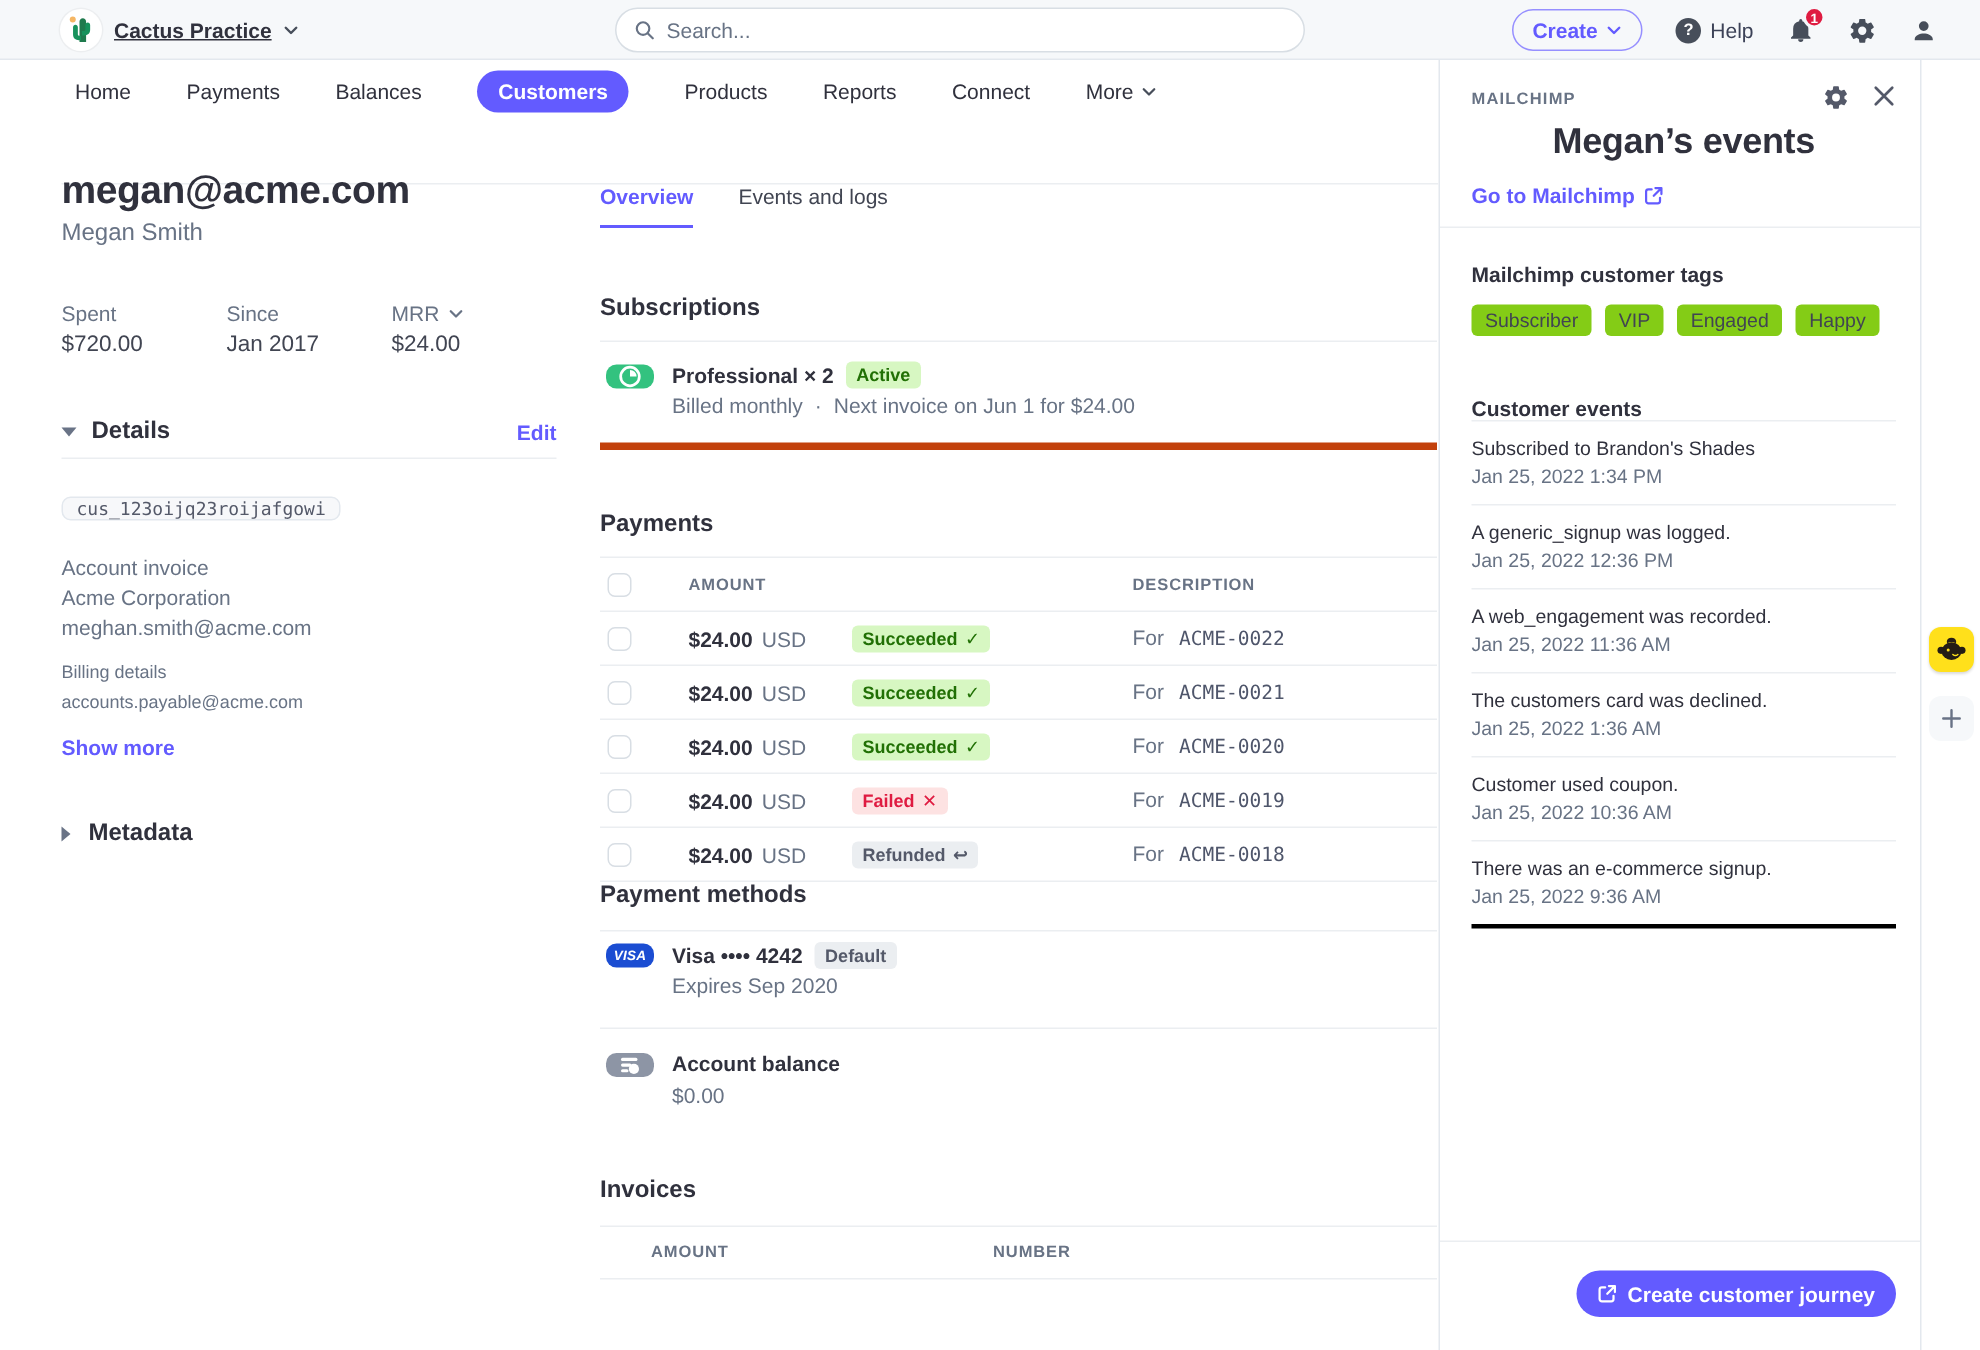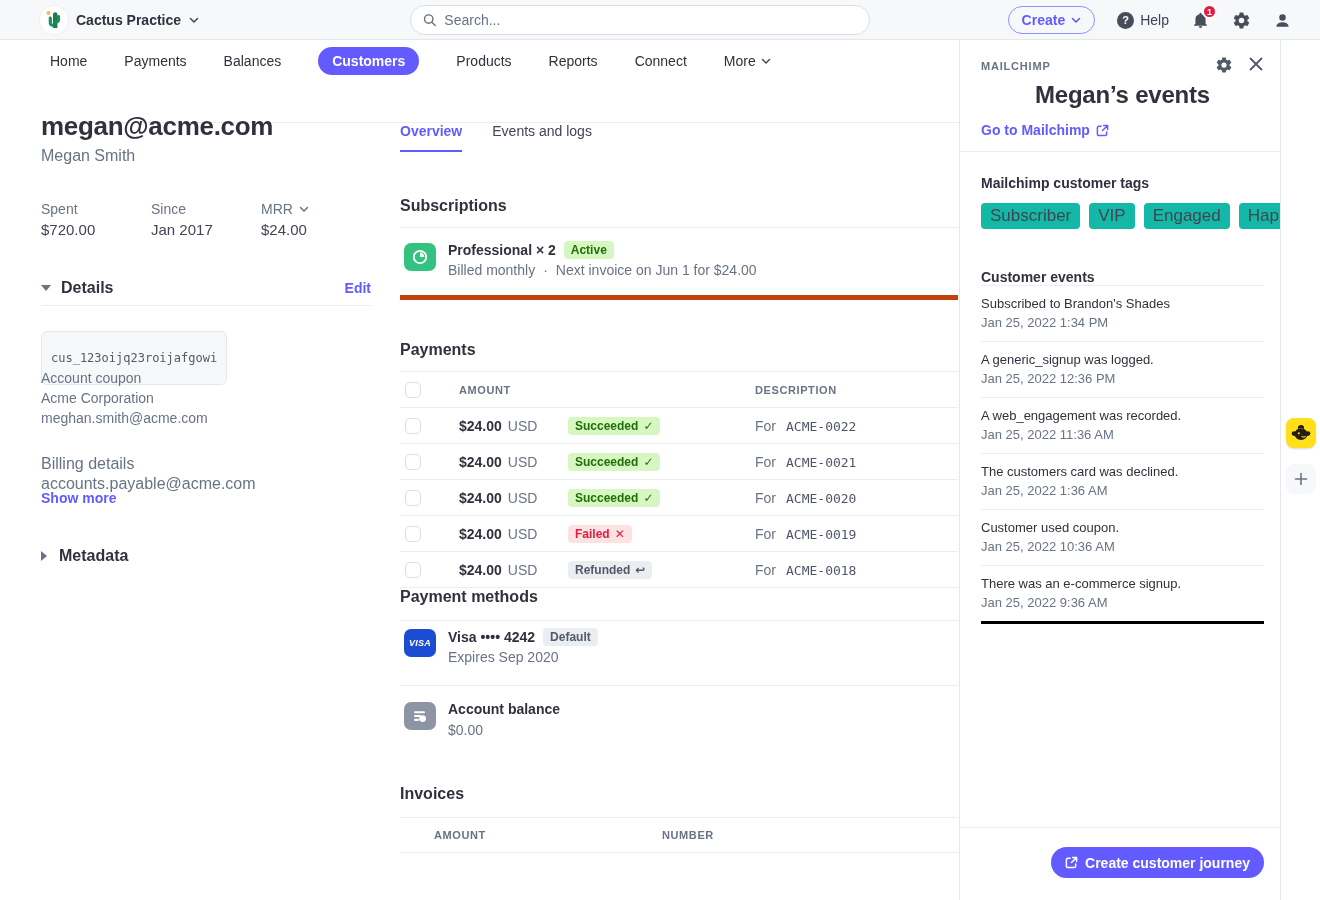--- a/index.html
+++ b/index.html
@@ -8,21 +8,21 @@
     font-family:"Liberation Sans","DejaVu Sans",sans-serif;
     color:#30313d; background:#ffffff; position:relative; overflow:hidden;
     font-size:14px;
   }
   .glyph { font-family:"DejaVu Sans",sans-serif; }
 
   
   .topbar {
     position:absolute; top:0; left:0; width:1320px; height:40px;
     background:#f6f8fa; border-bottom:1px solid #e3e8ee;
-    display:flex; align-items:center;
+    display:flex; align-items:center;text-decoration:underline;
   }
   .brand { display:flex; align-items:center; gap:8px; margin-left:40px; cursor:pointer; }
   .brand-logo { width:28px; height:28px; border-radius:50%; background:#fff; position:relative;
     box-shadow:0 0 0 1px rgba(0,0,0,.04); }
   .brand-name { font-weight:700; font-size:14px; color:#30313d; }
   .chev { width:10px; height:10px; display:inline-block; }
   .searchbox {
     position:absolute; left:410px; top:5px; width:460px; height:30px;
     background:#fff; border:1px solid #d8dee4; border-radius:16px;
     display:flex; align-items:center; padding:0 12px; gap:8px; color:#687385;
@@ -66,38 +66,38 @@
   .details-hd { position:absolute; top:239px; width:330px; display:flex; align-items:center; }
   .tri-down { width:0; height:0; border-left:5px solid transparent; border-right:5px solid transparent;
     border-top:6px solid #697386; margin-right:10px; }
   .tri-right { width:0; height:0; border-top:5px solid transparent; border-bottom:5px solid transparent;
     border-left:6px solid #697386; margin-right:12px; }
   .sec-title16 { font-size:16px; font-weight:700; color:#30313d; }
   .link { color:#635bff; font-weight:600; font-size:14px; cursor:pointer; }
   .details-hd .link { margin-left:auto; }
   .details-rule { position:absolute; top:265px; width:330px; height:1px; background:#ebeef1; }
   .cus-chip { position:absolute; top:291px; display:inline-block; background:#f7f8fa;
-    border:1px solid #e3e8ee; border-radius:6px; padding:19px 9px;
+    border:1px solid #e3e8ee; border-radius:6px; padding:0 9px;
     font-family:"DejaVu Sans Mono","Liberation Mono",monospace; font-size:12px; color:#545969; }
   .acct-block { position:absolute; top:328px; font-size:14px; color:#687385; line-height:20px; }
-  .billing-block { position:absolute; top:414px; font-size:16px; color:#687385; line-height:20px; }
+  .billing-block { position:absolute; top:398px; font-size:12px; color:#687385; line-height:20px; }
   .show-more { position:absolute; top:450px; }
   .metadata-hd { position:absolute; top:507px; display:flex; align-items:center; }
 
   
   .center-col { position:absolute; left:400px; width:558px; top:0; }
   .tabs { margin-top:83px; display:flex; gap:30px; }
   .tab { font-size:14px; padding-bottom:11px; cursor:pointer; color:#414552; font-weight:500; }
   .tab.active { color:#635bff; font-weight:600; border-bottom:2px solid #635bff; }
   .sec-hd { font-size:16px; font-weight:700; color:#30313d; height:19px; }
   .rule { height:1px; background:#ebeef1; }
   .hd-subscriptions { margin-top:45px; }
   .rule-a { margin-top:11px; }
   .sub-row { height:72px; border-bottom:5px solid #c2410c; position:relative; }
-  .sq-icon { position:absolute; left:4px; top:15px; width:32px; height:28px; border-radius:7px;
+  .sq-icon { position:absolute; left:4px; top:15px; width:32px; height:16px; border-radius:7px;
     display:flex; align-items:center; justify-content:center; }
   .sq-green { background:#33c27f; }
   .sq-blue { background:#1b4dd2; color:#fff; font-style:italic; font-weight:700; font-size:9px; letter-spacing:.2px; }
   .sq-gray { background:#8d95a5; }
   .row-main { position:absolute; left:48px; top:13px; display:flex; align-items:center; gap:8px; }
   .row-title { font-size:14px; font-weight:600; color:#30313d; }
   .row-sub { position:absolute; left:48px; top:34px; font-size:14px; color:#687385; display:flex; gap:8px; align-items:center; }
   .badge { font-size:12px; font-weight:600; border-radius:4px; padding:2px 7px; display:inline-flex; gap:5px; align-items:center; white-space:nowrap; }
   .badge-green { background:#d7f7c2; color:#217005; }
   .badge-red { background:#fde2e2; color:#df1b41; }
@@ -135,21 +135,21 @@
     background:#fff; border-left:1px solid #e3e8ee; }
   .mc-header { height:112px; border-bottom:1px solid #ebeef1; position:relative; padding:20px 16px 0 21px; }
   .mc-applabel { font-size:11px; font-weight:600; letter-spacing:.8px; color:#687385; }
   .mc-hd-icons { position:absolute; right:16px; top:16px; display:flex; gap:15px; color:#545969; }
   .mc-title { margin-top:9px; font-size:24px; font-weight:700; color:#30313d; letter-spacing:-.2px;text-align:center; }
   .mc-link { margin-top:13px; display:flex; align-items:center; gap:6px; }
   .mc-body { padding:0 16px 0 21px; }
   .mc-sub-hd { font-size:14px; font-weight:700; color:#30313d; }
   .tags-hd { margin-top:23px; }
   .tag-row { margin-top:12px; display:flex; gap:9px; }
-  .tag { background:#14b8a6; color:#414552; font-size:17px; border-radius:4px; padding:3px 9px; }
+  .tag { background:#84cc16; color:#414552; font-size:13px; border-radius:4px; padding:3px 9px; }
   .events-hd { margin-top:40px; }
   .event-list { border-bottom:3px solid #000000; }
   .event-item { border-top:1px solid #ebeef1; padding:9px 0 10px; }
   .event-title { font-size:13px; color:#30313d; line-height:17px; }
   .event-time { font-size:13px; color:#687385; line-height:17px; margin-top:2px; }
   .mc-footer { position:absolute; top:787px; left:0; right:0; bottom:0; border-top:1px solid #ebeef1; }
   .mc-cta { position:absolute; top:19px; right:16px; height:31px; background:#635bff; color:#fff;
     border:none; border-radius:16px; font-size:14px; font-weight:600; padding:0 14px;
     display:flex; align-items:center; gap:7px; cursor:pointer; font-family:inherit; }
 
@@ -264,21 +264,21 @@
     <div class="details-hd">
       <span class="tri-down"></span>
       <span class="sec-title16">Details</span>
       <span class="link">Edit</span>
     </div>
     <div class="details-rule"></div>
 
     <span class="cus-chip">cus_123oijq23roijafgowi</span>
 
     <div class="acct-block">
-      <div>Account coupon</div>
+      <div>Account invoice</div>
       <div>Acme Corporation</div>
       <div>meghan.smith@acme.com</div>
     </div>
     <div class="billing-block">
       <div>Billing details</div>
       <div>accounts.payable@acme.com</div>
     </div>
     <span class="link show-more">Show more</span>
 
     <div class="metadata-hd">

